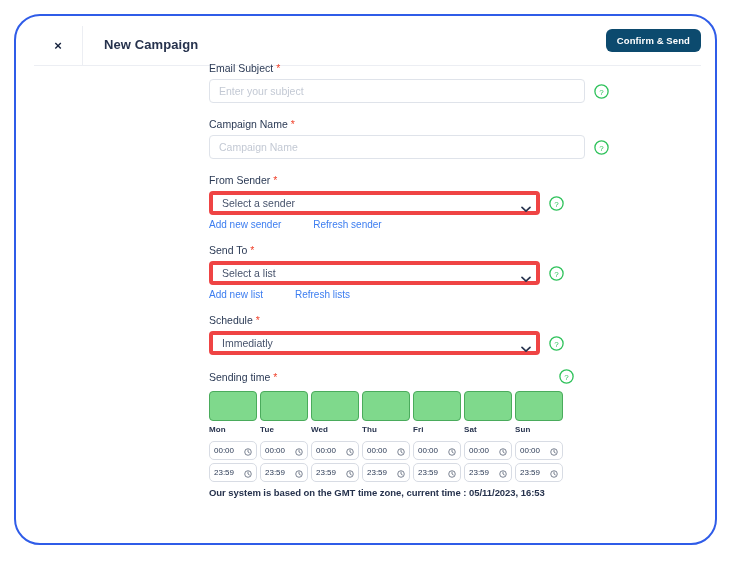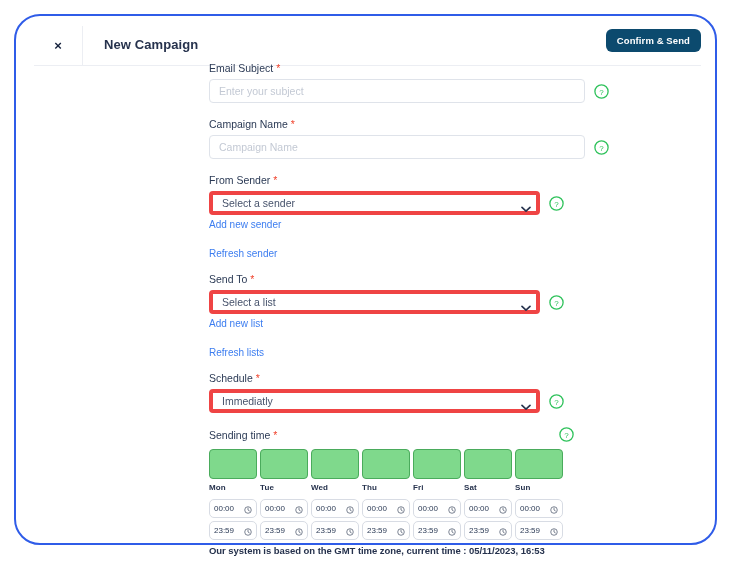--- a/index.html
+++ b/index.html
@@ -169,22 +169,21 @@
   .insert-row .ins-label { color: #2b3a55; }
   .link {
     color: #3c7df0;
     text-decoration: none;
     cursor: pointer;
     font-size: 10px;
   }
   .sub-links {
     margin-top: 4px;
     display: flex;
-    gap: 18px;
-    flex-direction: column;
+    gap: 32px;
   }
   .sub-links .link { font-size: 10px; }
 
   
   .sending-head {
     position: relative;
     width: 365px;
     display: flex;
     align-items: center;
   }

